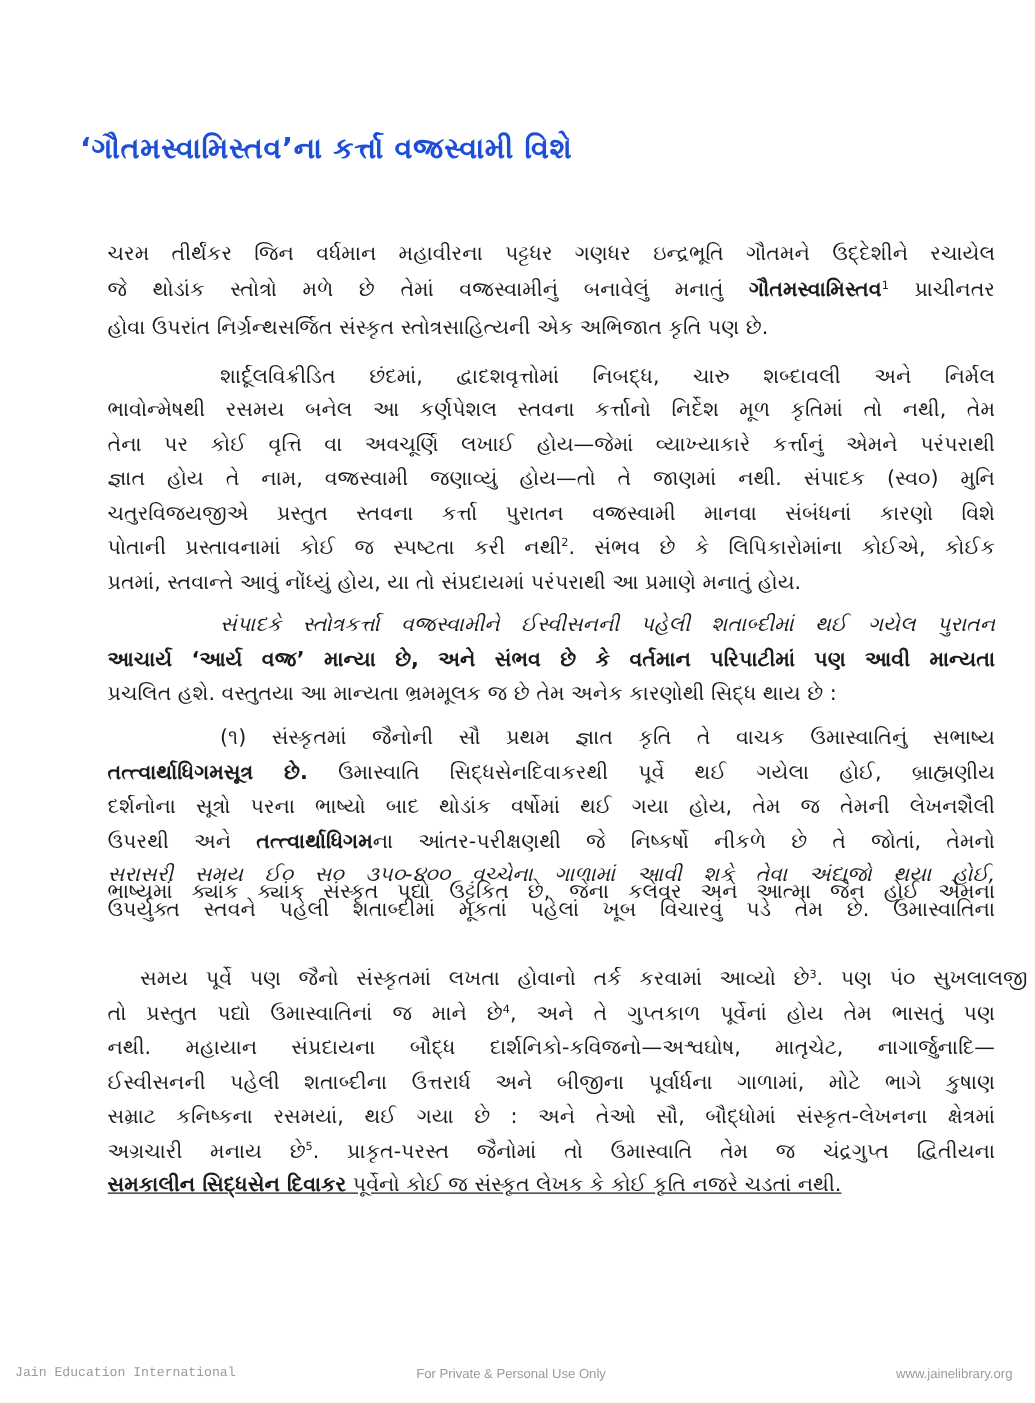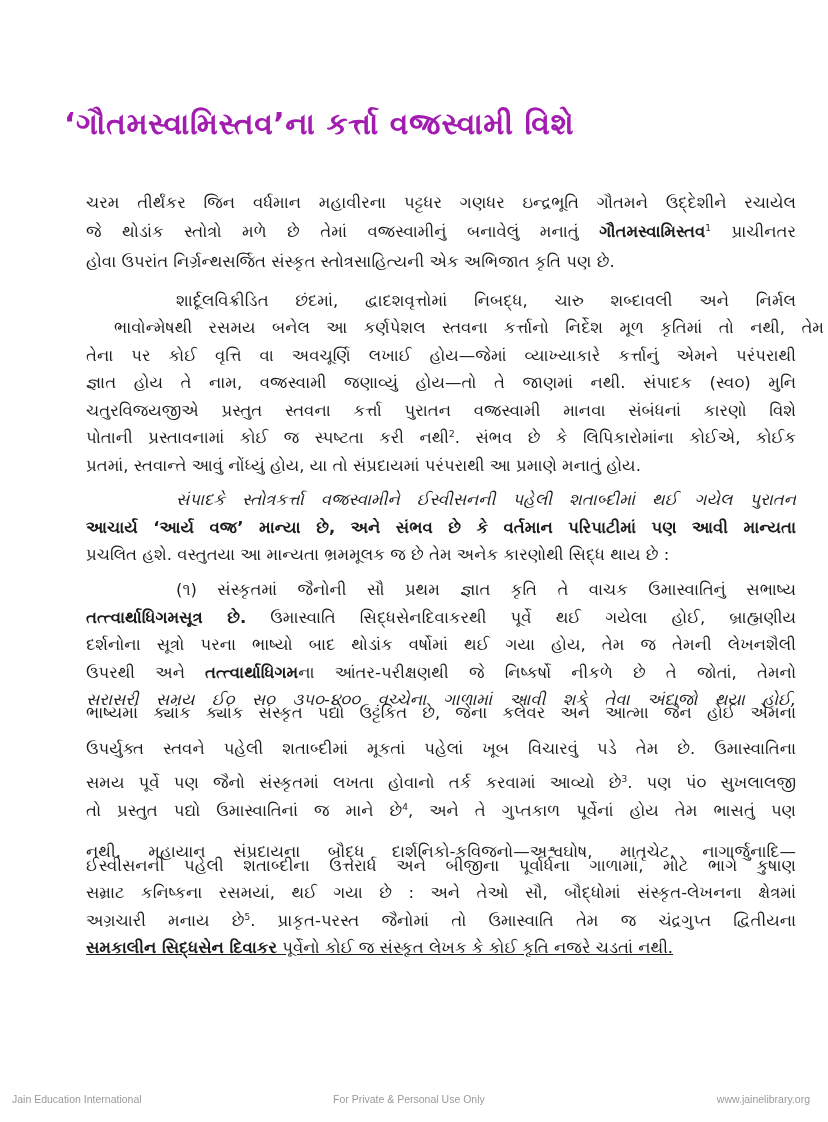--- a/index.html
+++ b/index.html
@@ -7,76 +7,76 @@
       width: 828px; height: 1122px;
       background: #ffffff;
       position: relative;
       overflow: hidden;
       font-family: "DejaVu Sans", sans-serif;
       color: #1a1a1a;
     }
     .page { position: absolute; left: 0; top: 0; width: 828px; height: 1122px; }
     .title {
       position: absolute; left: 64px; top: 106px;
-      font-size: 30px; font-weight: bold; letter-spacing: 0.5px;
-      color: #a21caf; white-space: nowrap;
+      font-size: 23px; font-weight: bold; letter-spacing: 0.5px;
+      color: #1d4ed8; white-space: nowrap;
     }
     .body-text {
       position: absolute; left: 86px; width: 710px;
       font-size: 16.5px; color: #1c1c1c;
     }
     .line {
       position: absolute; left: 0; width: 710px; height: 26px;
       line-height: 26px; white-space: nowrap;
       text-align: justify; text-align-last: justify;
       overflow: hidden;
     }
     .line.last { text-align-last: left; }
     .line.indent { padding-left: 90px; width: 620px; }
     .line .b { font-weight: bold; }
     .line sup { font-size: 9px; vertical-align: 6px; line-height: 0; }
     .footer {
       position: absolute; top: 1093px; height: 16px;
       font-family: "Liberation Sans", sans-serif;
       font-size: 10.5px; color: #9a9a9a; white-space: nowrap;
     }
-    .footer.left { left: 12px; }
+    .footer.left { left: 12px; font-family: Liberation Mono, monospace; }
     .footer.center { left: 333px; }
     .footer.right { right: 18px; }
   </style>
 </head>
 <body>
 
 <div class="page">
   <h1 class="title" style="margin:0;">‘ગૌતમસ્વામિસ્તવ’ના કર્ત્તા વજ્રસ્વામી વિશે</h1>
 
   <div class="body-text" id="body-text" style="top:0;">
       <div class="line" style="top: 190px;"><span>ચરમ તીર્થંકર જિન વર્ધમાન મહાવીરના પટ્ટધર ગણધર ઇન્દ્રભૂતિ ગૌતમને ઉદ્દેશીને રચાયેલ</span></div>
       <div class="line" style="top: 219px;"><span>જે થોડાંક સ્તોત્રો મળે છે તેમાં વજ્રસ્વામીનું બનાવેલું મનાતું </span><span class="b">ગૌતમસ્વામિસ્તવ</span><sup>1</sup><span> પ્રાચીનતર</span></div>
       <div class="line last" style="top: 249px;"><span>હોવા ઉપરાંત નિર્ગ્રન્થસર્જિત સંસ્કૃત સ્તોત્રસાહિત્યની એક અભિજાત કૃતિ પણ છે.</span></div>
       <div class="line indent" style="top: 288px;"><span>શાર્દૂલવિક્રીડિત છંદમાં, દ્વાદશવૃત્તોમાં નિબદ્ધ, ચારુ શબ્દાવલી અને નિર્મલ</span></div>
-      <div class="line" style="top: 315px; margin-left: 28px;"><span>ભાવોન્મેષથી રસમય બનેલ આ કર્ણપેશલ સ્તવના કર્ત્તાનો નિર્દેશ મૂળ કૃતિમાં તો નથી, તેમ</span></div>
+      <div class="line" style="top: 315px;"><span>ભાવોન્મેષથી રસમય બનેલ આ કર્ણપેશલ સ્તવના કર્ત્તાનો નિર્દેશ મૂળ કૃતિમાં તો નથી, તેમ</span></div>
       <div class="line" style="top: 343px;"><span>તેના પર કોઈ વૃત્તિ વા અવચૂર્ણિ લખાઈ હોય—જેમાં વ્યાખ્યાકારે કર્ત્તાનું એમને પરંપરાથી</span></div>
       <div class="line" style="top: 370px;"><span>જ્ઞાત હોય તે નામ, વજ્રસ્વામી જણાવ્યું હોય—તો તે જાણમાં નથી. સંપાદક (સ્વ૦) મુનિ</span></div>
       <div class="line" style="top: 398px;"><span>ચતુરવિજયજીએ પ્રસ્તુત સ્તવના કર્ત્તા પુરાતન વજ્રસ્વામી માનવા સંબંધનાં કારણો વિશે</span></div>
       <div class="line" style="top: 425px;"><span>પોતાની પ્રસ્તાવનામાં કોઈ જ સ્પષ્ટતા કરી નથી</span><sup>2</sup><span>. સંભવ છે કે લિપિકારોમાંના કોઈએ, કોઈક</span></div>
       <div class="line last" style="top: 453px;"><span>પ્રતમાં, સ્તવાન્તે આવું નોંધ્યું હોય, યા તો સંપ્રદાયમાં પરંપરાથી આ પ્રમાણે મનાતું હોય.</span></div>
       <div class="line indent" style="top: 487px; font-style: italic;"><span>સંપાદકે સ્તોત્રકર્ત્તા વજ્રસ્વામીને ઈસ્વીસનની પહેલી શતાબ્દીમાં થઈ ગયેલ પુરાતન</span></div>
       <div class="line" style="top: 515px; font-weight: bold;"><span>આચાર્ય ‘આર્ય વજ્ર’ માન્યા છે, અને સંભવ છે કે વર્તમાન પરિપાટીમાં પણ આવી માન્યતા</span></div>
       <div class="line last" style="top: 542px;"><span>પ્રચલિત હશે. વસ્તુતયા આ માન્યતા ભ્રમમૂલક જ છે તેમ અનેક કારણોથી સિદ્ધ થાય છે :</span></div>
       <div class="line indent" style="top: 577px;"><span>(૧) સંસ્કૃતમાં જૈનોની સૌ પ્રથમ જ્ઞાત કૃતિ તે વાચક ઉમાસ્વાતિનું સભાષ્ય</span></div>
       <div class="line" style="top: 605px;"><span class="b">તત્ત્વાર્થાધિગમસૂત્ર છે.</span><span> ઉમાસ્વાતિ સિદ્ધસેનદિવાકરથી પૂર્વે થઈ ગયેલા હોઈ, બ્રાહ્મણીય</span></div>
       <div class="line" style="top: 632px;"><span>દર્શનોના સૂત્રો પરના ભાષ્યો બાદ થોડાંક વર્ષોમાં થઈ ગયા હોય, તેમ જ તેમની લેખનશૈલી</span></div>
       <div class="line" style="top: 660px;"><span>ઉપરથી અને </span><span class="b">તત્ત્વાર્થાધિગમ</span><span>ના આંતર-પરીક્ષણથી જે નિષ્કર્ષો નીકળે છે તે જોતાં, તેમનો</span></div>
       <div class="line" style="top: 687px; font-style: italic;"><span>સરાસરી સમય ઈ૦ સ૦ ૩૫૦-૪૦૦ વચ્ચેના ગાળામાં આવી શકે તેવા અંદાજો થયા હોઈ,</span></div>
-      <div class="line" style="top: 736px;"><span>ઉપર્યુક્ત સ્તવને પહેલી શતાબ્દીમાં મૂકતાં પહેલાં ખૂબ વિચારવું પડે તેમ છે. ઉમાસ્વાતિના</span></div>
+      <div class="line" style="top: 715px;"><span>ઉપર્યુક્ત સ્તવને પહેલી શતાબ્દીમાં મૂકતાં પહેલાં ખૂબ વિચારવું પડે તેમ છે. ઉમાસ્વાતિના</span></div>
       <div class="line" style="top: 700px;"><span>ભાષ્યમાં ક્યાંક ક્યાંક સંસ્કૃત પદ્યો ઉટ્ટંકિત છે, જેના કલેવર અને આત્મા જૈન હોઈ એમના</span></div>
-      <div class="line" style="top: 770px;"><span>સમય પૂર્વે પણ જૈનો સંસ્કૃતમાં લખતા હોવાનો તર્ક કરવામાં આવ્યો છે</span><sup>3</sup><span>. પણ પં૦ સુખલાલજી</span></div>
+      <div class="line" style="top: 770px; margin-left: 26px;"><span>સમય પૂર્વે પણ જૈનો સંસ્કૃતમાં લખતા હોવાનો તર્ક કરવામાં આવ્યો છે</span><sup>3</sup><span>. પણ પં૦ સુખલાલજી</span></div>
       <div class="line" style="top: 798px;"><span>તો પ્રસ્તુત પદ્યો ઉમાસ્વાતિનાં જ માને છે</span><sup>4</sup><span>, અને તે ગુપ્તકાળ પૂર્વેનાં હોય તેમ ભાસતું પણ</span></div>
-      <div class="line" style="top: 825px; margin-top: 14px;"><span>નથી. મહાયાન સંપ્રદાયના બૌદ્ધ દાર્શનિકો-કવિજનો—અશ્વઘોષ, માતૃચેટ, નાગાર્જુનાદિ—</span></div>
+      <div class="line" style="top: 825px;"><span>નથી. મહાયાન સંપ્રદાયના બૌદ્ધ દાર્શનિકો-કવિજનો—અશ્વઘોષ, માતૃચેટ, નાગાર્જુનાદિ—</span></div>
       <div class="line" style="top: 853px;"><span>ઈસ્વીસનની પહેલી શતાબ્દીના ઉત્તરાર્ધ અને બીજીના પૂર્વાર્ધના ગાળામાં, મોટે ભાગે કુષાણ</span></div>
       <div class="line" style="top: 880px;"><span>સમ્રાટ કનિષ્કના રસમયાં, થઈ ગયા છે : અને તેઓ સૌ, બૌદ્ધોમાં સંસ્કૃત-લેખનના ક્ષેત્રમાં</span></div>
       <div class="line" style="top: 908px;"><span>અગ્રચારી મનાય છે</span><sup>5</sup><span>. પ્રાકૃત-પરસ્ત જૈનોમાં તો ઉમાસ્વાતિ તેમ જ ચંદ્રગુપ્ત દ્વિતીયના</span></div>
       <div class="line last" style="top: 935px; text-decoration: underline;"><span class="b">સમકાલીન સિદ્ધસેન દિવાકર</span><span> પૂર્વેનો કોઈ જ સંસ્કૃત લેખક કે કોઈ કૃતિ નજરે ચડતાં નથી.</span></div>
     </div>
 
   <div class="footer left">Jain Education International</div>
   <div class="footer center">For Private &amp; Personal Use Only</div>
   <div class="footer right">www.jainelibrary.org</div>
 </div>

